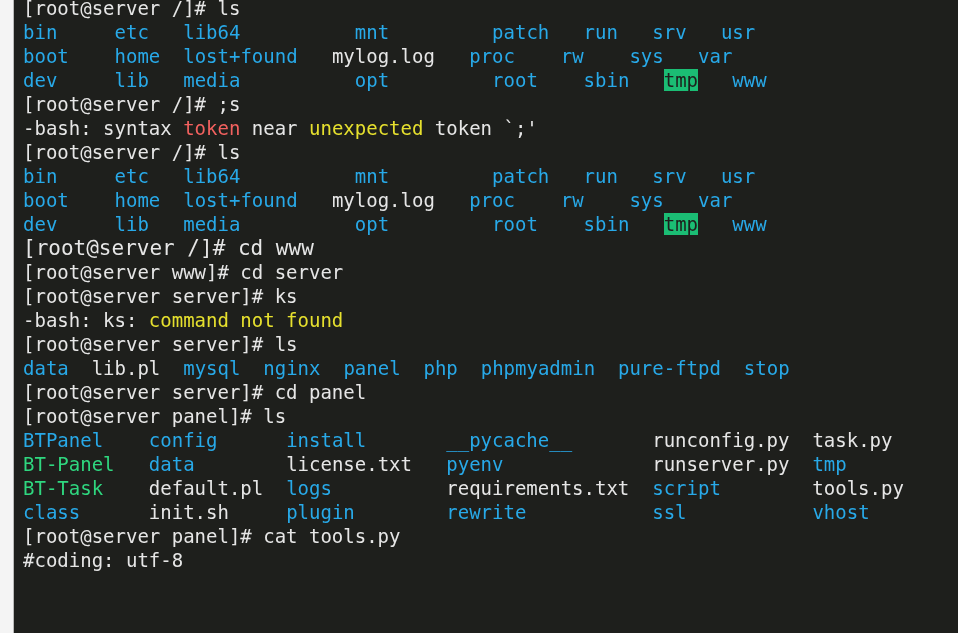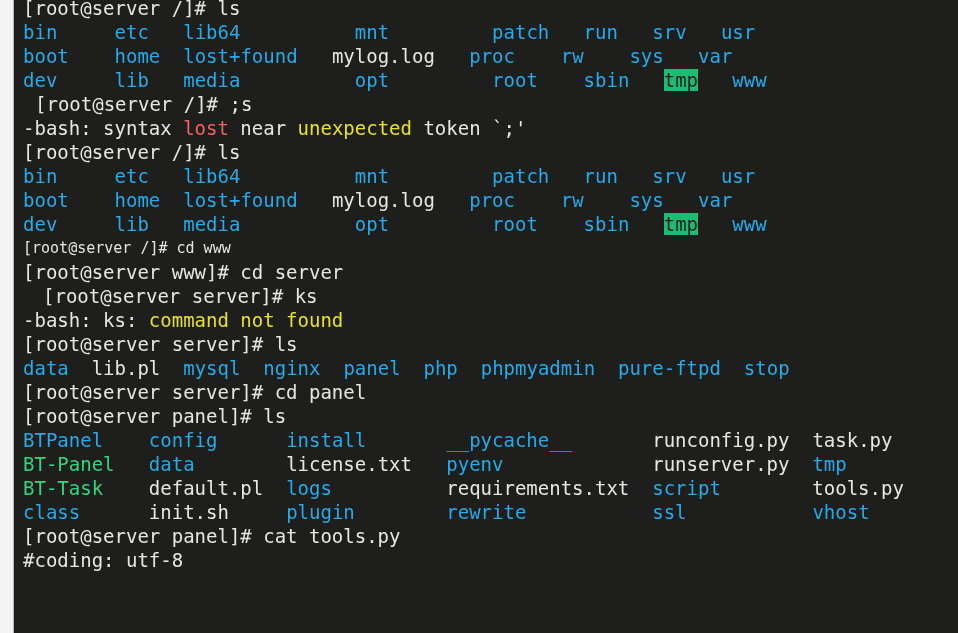--- a/index.html
+++ b/index.html
@@ -75,29 +75,29 @@
 <div id="terminal-window">
 
   <div id="gutter" style="background: rgb(244, 244, 244);"></div>
 
   <div id="screen" style="background: rgb(30, 31, 28);">
     <div id="screen-inner">
         <div class="line" style="height: 24px; line-height: 24px; font-size: 19px;"><span class="c-default">[root@server /]# ls</span></div>
         <div class="line" style="height: 24px; line-height: 24px; font-size: 19px;"><span class="c-dir">bin</span><span class="c-default">     </span><span class="c-dir">etc</span><span class="c-default">   </span><span class="c-dir">lib64</span><span class="c-default">          </span><span class="c-dir">mnt</span><span class="c-default">         </span><span class="c-dir">patch</span><span class="c-default">   </span><span class="c-dir">run</span><span class="c-default">   </span><span class="c-dir">srv</span><span class="c-default">   </span><span class="c-dir">usr</span></div>
         <div class="line" style="height: 24px; line-height: 24px; font-size: 19px;"><span class="c-dir">boot</span><span class="c-default">    </span><span class="c-dir">home</span><span class="c-default">  </span><span class="c-dir">lost+found</span><span class="c-default">   </span><span class="c-default">mylog.log</span><span class="c-default">   </span><span class="c-dir">proc</span><span class="c-default">    </span><span class="c-dir">rw</span><span class="c-default">    </span><span class="c-dir">sys</span><span class="c-default">   </span><span class="c-dir">var</span></div>
         <div class="line" style="height: 24px; line-height: 24px; font-size: 19px;"><span class="c-dir">dev</span><span class="c-default">     </span><span class="c-dir">lib</span><span class="c-default">   </span><span class="c-dir">media</span><span class="c-default">          </span><span class="c-dir">opt</span><span class="c-default">         </span><span class="c-dir">root</span><span class="c-default">    </span><span class="c-dir">sbin</span><span class="c-default">   </span><span class="c-hl">tmp</span><span class="c-default">   </span><span class="c-dir">www</span></div>
-        <div class="line" style="height: 24px; line-height: 24px; font-size: 19px; margin-left: 12px;"><span class="c-default">[root@server /]# ;s</span></div>
-        <div class="line" style="height: 24px; line-height: 24px; font-size: 19px;"><span class="c-default">-bash: syntax </span><span class="c-err">lost</span><span class="c-default"> near </span><span class="c-warn">unexpected</span><span class="c-default"> token `;'</span></div>
+        <div class="line" style="height: 24px; line-height: 24px; font-size: 19px;"><span class="c-default">[root@server /]# ;s</span></div>
+        <div class="line" style="height: 24px; line-height: 24px; font-size: 19px;"><span class="c-default">-bash: syntax </span><span class="c-err">token</span><span class="c-default"> near </span><span class="c-warn">unexpected</span><span class="c-default"> token `;'</span></div>
         <div class="line" style="height: 24px; line-height: 24px; font-size: 19px;"><span class="c-default">[root@server /]# ls</span></div>
         <div class="line" style="height: 24px; line-height: 24px; font-size: 19px;"><span class="c-dir">bin</span><span class="c-default">     </span><span class="c-dir">etc</span><span class="c-default">   </span><span class="c-dir">lib64</span><span class="c-default">          </span><span class="c-dir">mnt</span><span class="c-default">         </span><span class="c-dir">patch</span><span class="c-default">   </span><span class="c-dir">run</span><span class="c-default">   </span><span class="c-dir">srv</span><span class="c-default">   </span><span class="c-dir">usr</span></div>
         <div class="line" style="height: 24px; line-height: 24px; font-size: 19px;"><span class="c-dir">boot</span><span class="c-default">    </span><span class="c-dir">home</span><span class="c-default">  </span><span class="c-dir">lost+found</span><span class="c-default">   </span><span class="c-default">mylog.log</span><span class="c-default">   </span><span class="c-dir">proc</span><span class="c-default">    </span><span class="c-dir">rw</span><span class="c-default">    </span><span class="c-dir">sys</span><span class="c-default">   </span><span class="c-dir">var</span></div>
         <div class="line" style="height: 24px; line-height: 24px; font-size: 19px;"><span class="c-dir">dev</span><span class="c-default">     </span><span class="c-dir">lib</span><span class="c-default">   </span><span class="c-dir">media</span><span class="c-default">          </span><span class="c-dir">opt</span><span class="c-default">         </span><span class="c-dir">root</span><span class="c-default">    </span><span class="c-dir">sbin</span><span class="c-default">   </span><span class="c-hl">tmp</span><span class="c-default">   </span><span class="c-dir">www</span></div>
-        <div class="line" style="height: 24px; line-height: 24px; font-size: 15px;"><span class="c-default">[root@server /]# cd www</span></div>
+        <div class="line" style="height: 24px; line-height: 24px; font-size: 21px;"><span class="c-default">[root@server /]# cd www</span></div>
         <div class="line" style="height: 24px; line-height: 24px; font-size: 19px;"><span class="c-default">[root@server www]# cd server</span></div>
-        <div class="line" style="height: 24px; line-height: 24px; font-size: 19px; margin-left: 20px;"><span class="c-default">[root@server server]# ks</span></div>
+        <div class="line" style="height: 24px; line-height: 24px; font-size: 19px;"><span class="c-default">[root@server server]# ks</span></div>
         <div class="line" style="height: 24px; line-height: 24px; font-size: 19px;"><span class="c-default">-bash: ks: </span><span class="c-warn">command not found</span></div>
         <div class="line" style="height: 24px; line-height: 24px; font-size: 19px;"><span class="c-default">[root@server server]# ls</span></div>
         <div class="line" style="height: 24px; line-height: 24px; font-size: 19px;"><span class="c-dir">data</span><span class="c-default">  </span><span class="c-default">lib.pl</span><span class="c-default">  </span><span class="c-dir">mysql</span><span class="c-default">  </span><span class="c-dir">nginx</span><span class="c-default">  </span><span class="c-dir">panel</span><span class="c-default">  </span><span class="c-dir">php</span><span class="c-default">  </span><span class="c-dir">phpmyadmin</span><span class="c-default">  </span><span class="c-dir">pure-ftpd</span><span class="c-default">  </span><span class="c-dir">stop</span></div>
         <div class="line" style="height: 24px; line-height: 24px; font-size: 19px;"><span class="c-default">[root@server server]# cd panel</span></div>
         <div class="line" style="height: 24px; line-height: 24px; font-size: 19px;"><span class="c-default">[root@server panel]# ls</span></div>
         <div class="line" style="height: 24px; line-height: 24px; font-size: 19px;"><span class="c-dir">BTPanel</span><span class="c-default">    </span><span class="c-dir">config</span><span class="c-default">      </span><span class="c-dir">install</span><span class="c-default">       </span><span class="c-dir">__pycache__</span><span class="c-default">       </span><span class="c-default">runconfig.py</span><span class="c-default">  </span><span class="c-default">task.py</span></div>
         <div class="line" style="height: 24px; line-height: 24px; font-size: 19px;"><span class="c-exec">BT-Panel</span><span class="c-default">   </span><span class="c-dir">data</span><span class="c-default">        </span><span class="c-default">license.txt</span><span class="c-default">   </span><span class="c-dir">pyenv</span><span class="c-default">             </span><span class="c-default">runserver.py</span><span class="c-default">  </span><span class="c-dir">tmp</span></div>
         <div class="line" style="height: 24px; line-height: 24px; font-size: 19px;"><span class="c-exec">BT-Task</span><span class="c-default">    </span><span class="c-default">default.pl</span><span class="c-default">  </span><span class="c-dir">logs</span><span class="c-default">          </span><span class="c-default">requirements.txt</span><span class="c-default">  </span><span class="c-dir">script</span><span class="c-default">        </span><span class="c-default">tools.py</span></div>
         <div class="line" style="height: 24px; line-height: 24px; font-size: 19px;"><span class="c-dir">class</span><span class="c-default">      </span><span class="c-default">init.sh</span><span class="c-default">     </span><span class="c-dir">plugin</span><span class="c-default">        </span><span class="c-dir">rewrite</span><span class="c-default">           </span><span class="c-dir">ssl</span><span class="c-default">           </span><span class="c-dir">vhost</span></div>
         <div class="line" style="height: 24px; line-height: 24px; font-size: 19px;"><span class="c-default">[root@server panel]# cat tools.py</span></div>

